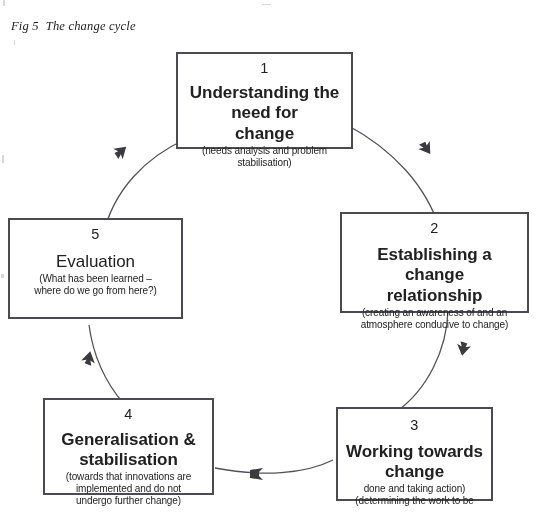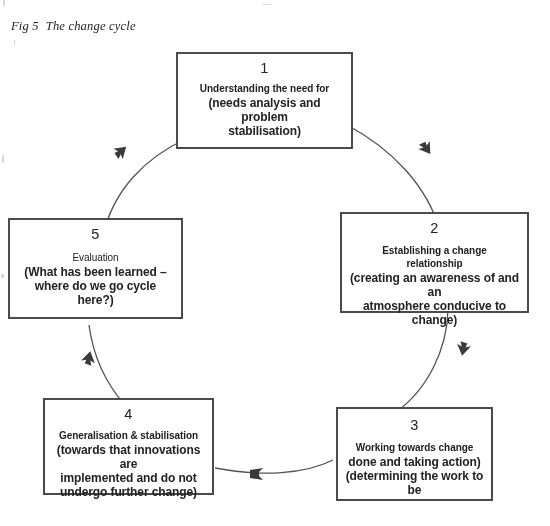--- a/index.html
+++ b/index.html
@@ -56,31 +56,31 @@
   .stage-number {
     display: block;
     font-size: 14.5px;
     font-weight: normal;
     color: #222;
     margin-bottom: 7px;
     letter-spacing: 0.3px;
   }
   .stage-title {
     display: block;
-    font-size: 10px;
+    font-size: 17px;
     font-weight: bold;
     color: #212121;
     letter-spacing: -0.05px;
     margin-bottom: 1px;
   }
   .stage-title.regular { font-weight: normal; }
   .stage-detail {
     display: block;
-    font-size: 12px;
-    font-weight: bold;
+    font-size: 10px;
+    font-weight: normal;
     color: #232323;
     letter-spacing: -0.1px;
   }
 
   #box-1 { left: 176px; top: 52px;  width: 177px; height: 97px; }
   #box-2 { left: 340px; top: 212px; width: 189px; height: 101px; }
   #box-3 { left: 336px; top: 407px; width: 157px; height: 94px;  }
   #box-4 { left: 43px;  top: 398px; width: 171px; height: 97px;  }
   #box-5 { left: 8px;   top: 218px; width: 175px; height: 101px; }
 
@@ -147,20 +147,21 @@
 
       <g transform="translate(88,362) rotate(-78)">
         <path d="M 0 -7 L 11 0 L 0 7 L 2 2 L -3 4 L -2 -3 L 2 -2 Z"></path>
       </g>
     </g>
   </svg>
 
   <div class="stage-box" id="box-1">
     <span class="stage-number">1</span>
     <span class="stage-title">Understanding the need for</span>
+    <span class="stage-title">change</span>
     <span class="stage-detail">(needs analysis and problem</span>
     <span class="stage-detail">stabilisation)</span>
   </div>
 
   <div class="stage-box" id="box-2">
     <span class="stage-number">2</span>
     <span class="stage-title">Establishing a change</span>
     <span class="stage-title">relationship</span>
     <span class="stage-detail">(creating an awareness of and an</span>
     <span class="stage-detail">atmosphere conducive to change)</span>
@@ -178,16 +179,16 @@
     <span class="stage-title">Generalisation &amp; stabilisation</span>
     <span class="stage-detail">(towards that innovations are</span>
     <span class="stage-detail">implemented and do not</span>
     <span class="stage-detail">undergo further change)</span>
   </div>
 
   <div class="stage-box" id="box-5">
     <span class="stage-number">5</span>
     <span class="stage-title regular">Evaluation</span>
     <span class="stage-detail">(What has been learned –</span>
-    <span class="stage-detail">where do we go cycle here?)</span>
+    <span class="stage-detail">where do we go from here?)</span>
   </div>
 
 </div>
 
 </body></html>

